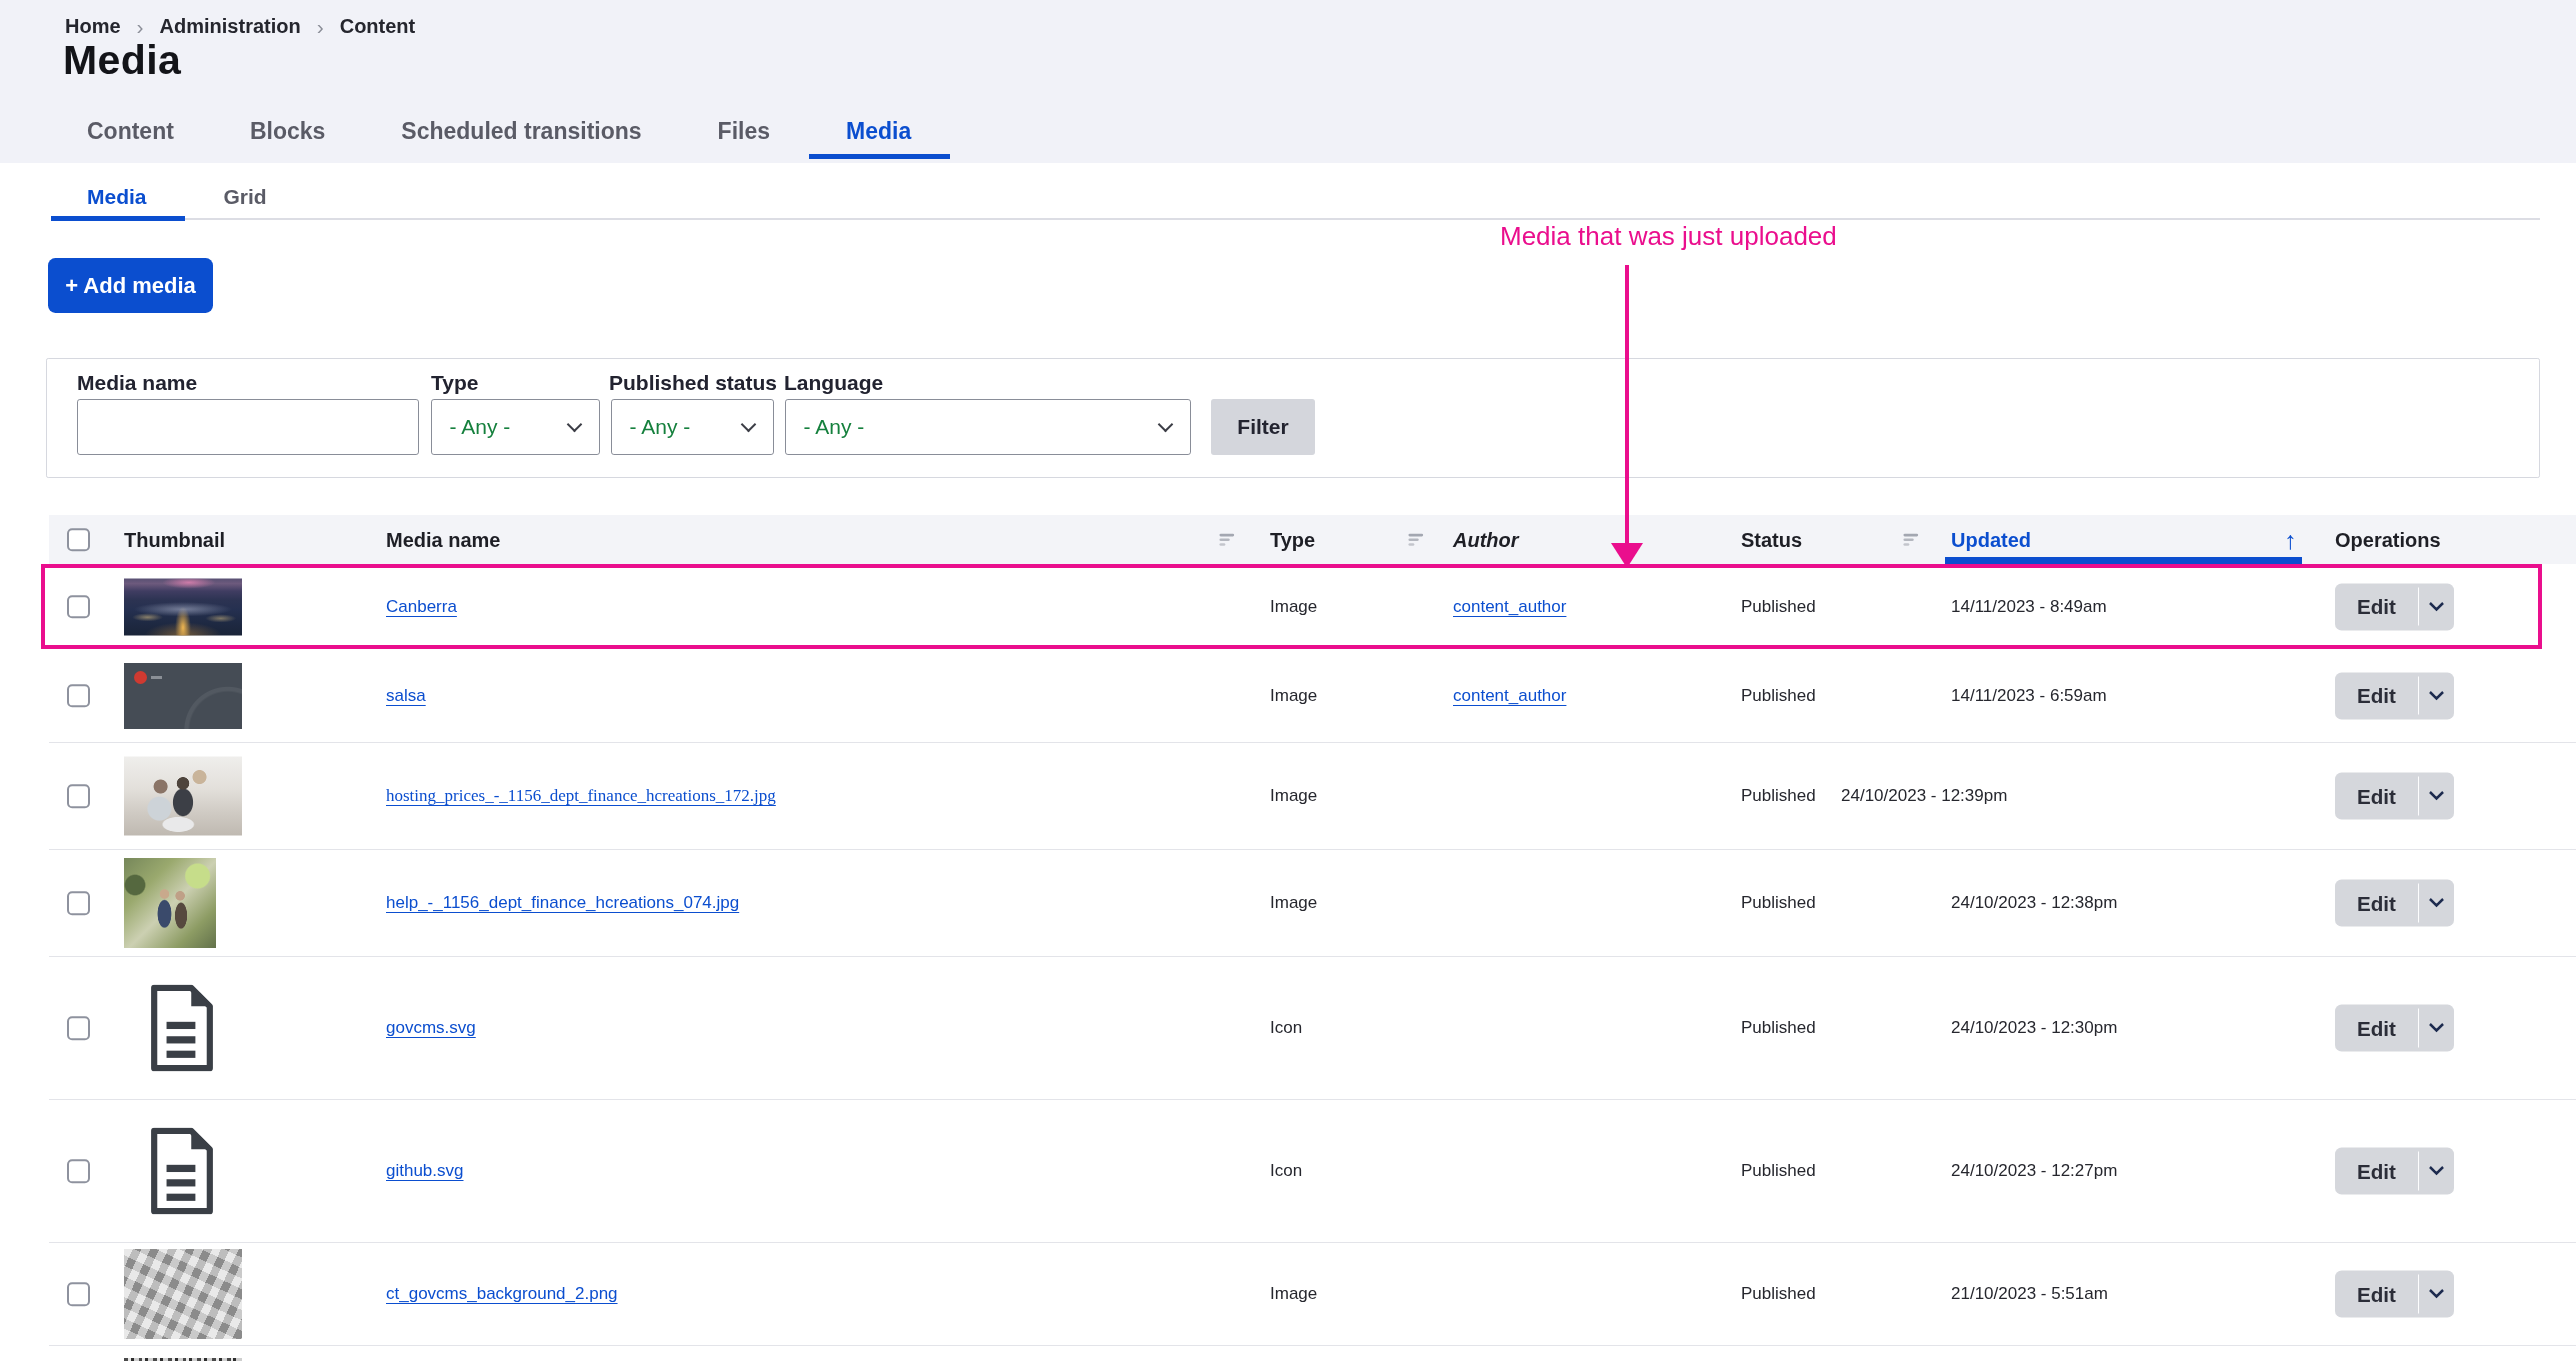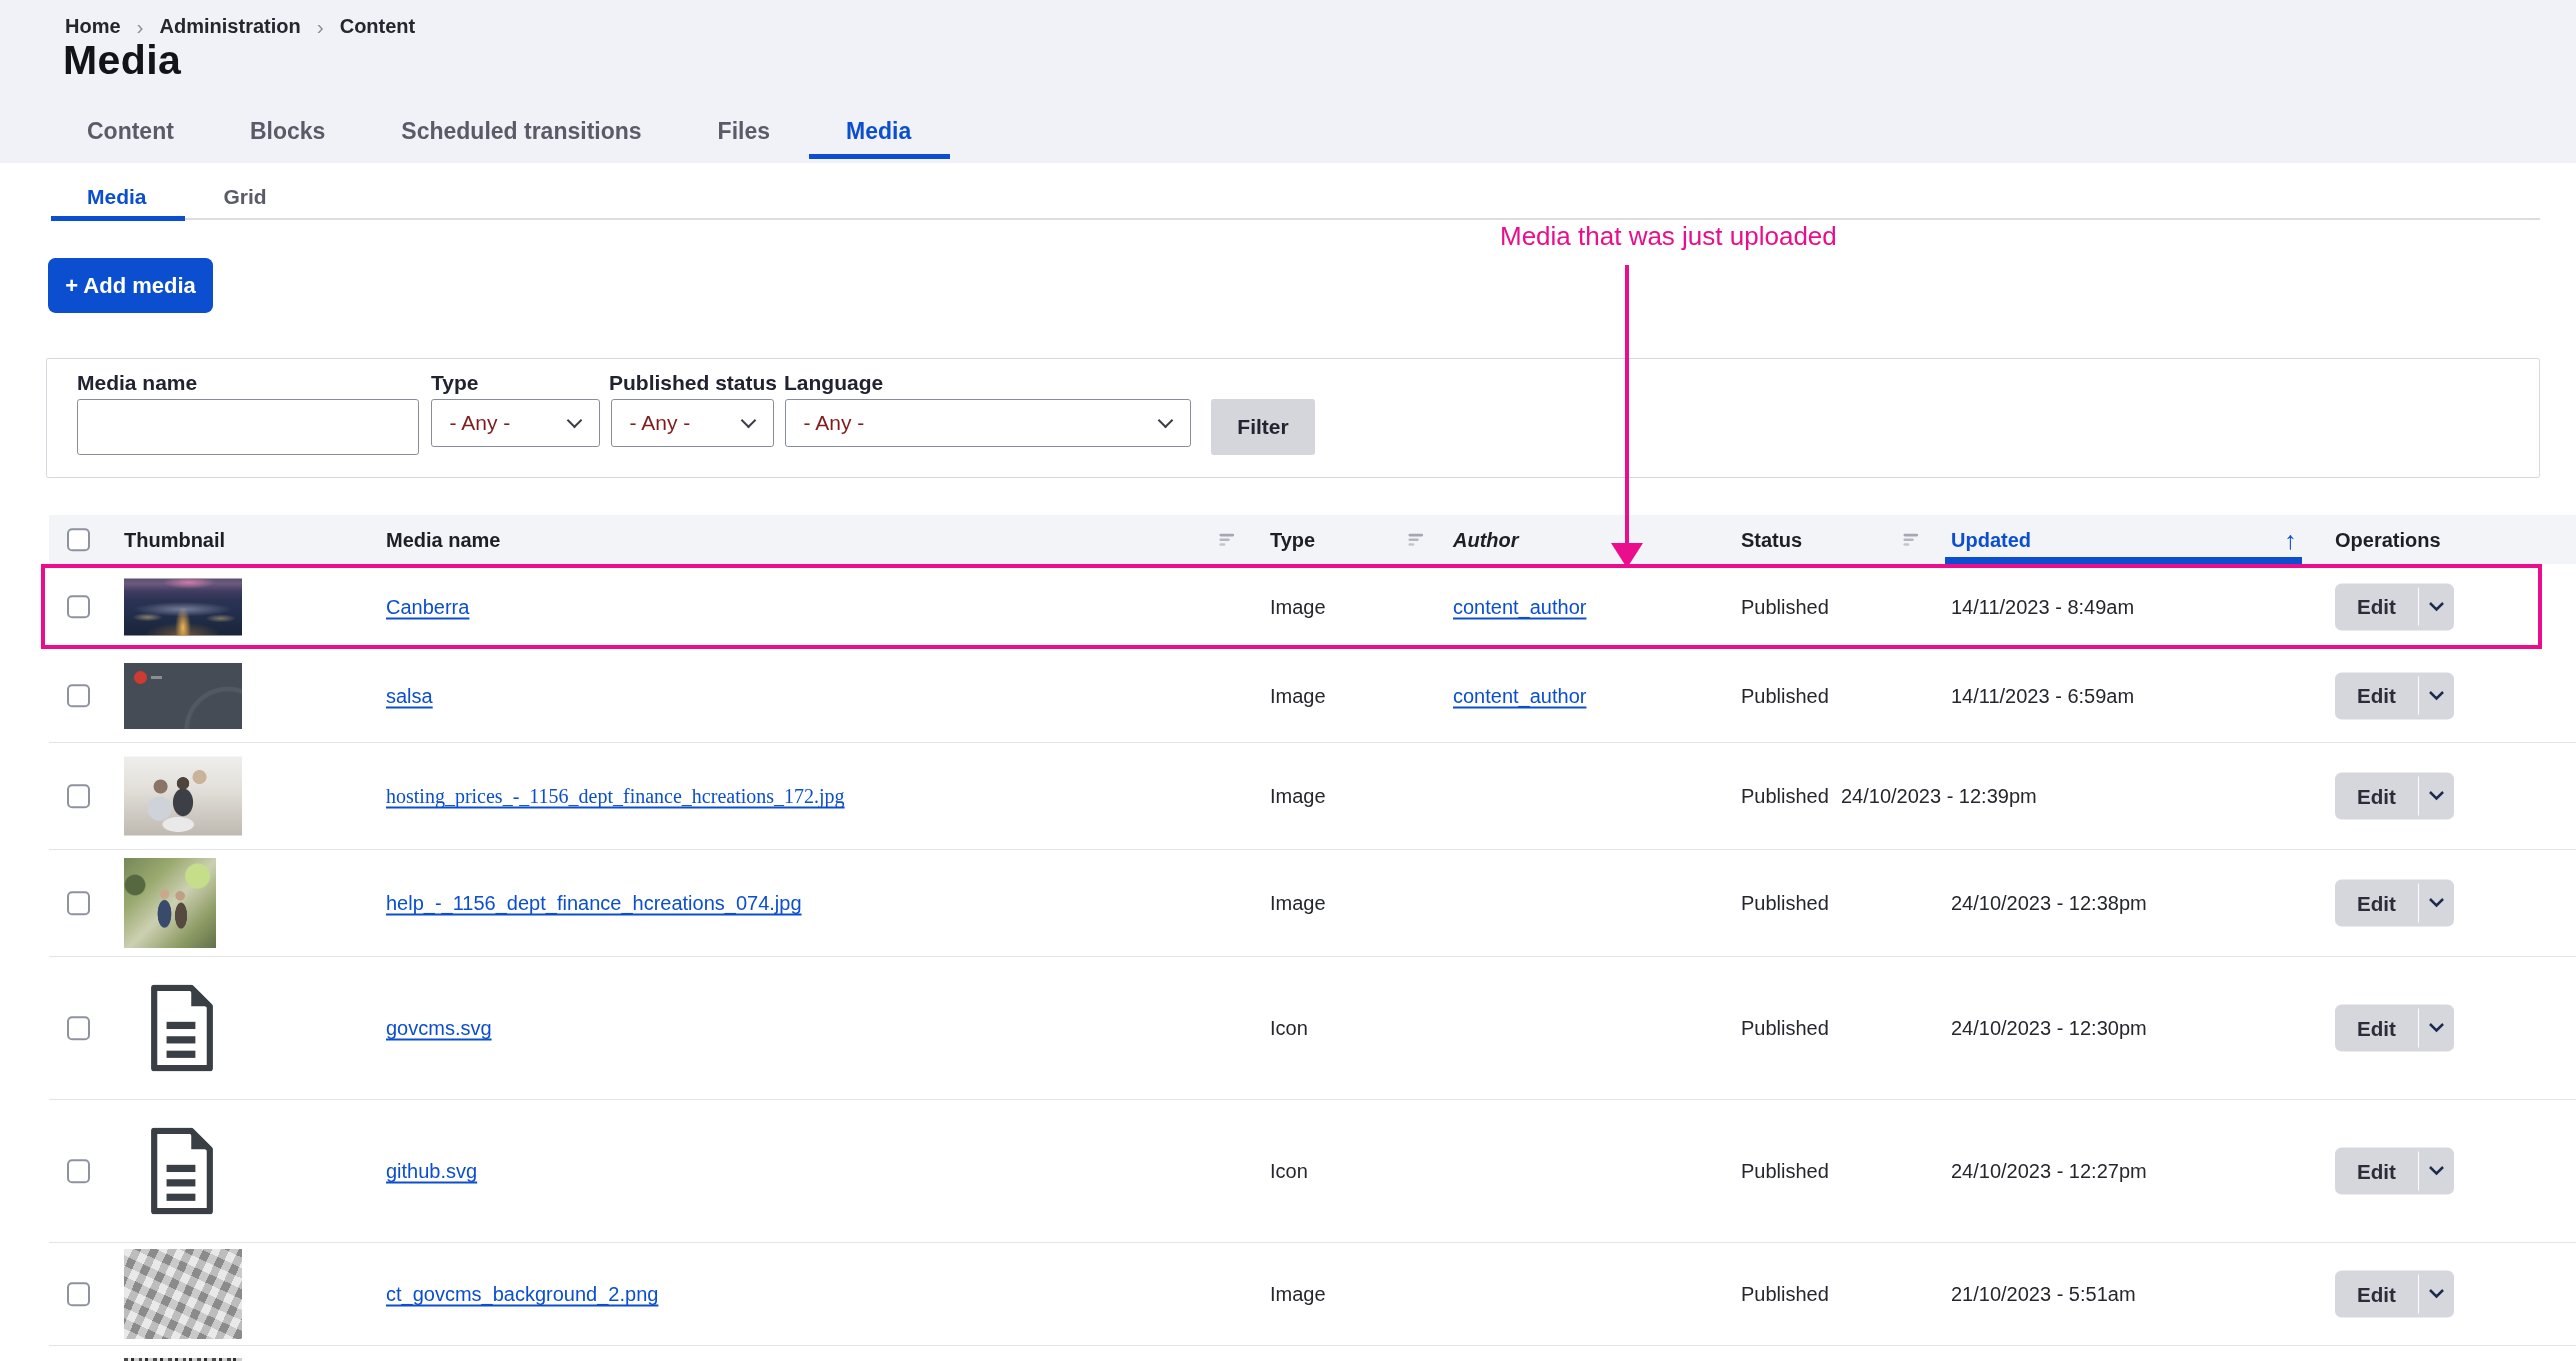--- a/index.html
+++ b/index.html
@@ -42,39 +42,39 @@
   .subtab-hairline{position:absolute;left:51px;top:218px;width:2489px;height:1.5px;background:var(--hairline);}
 
   .add-btn{position:absolute;left:48px;top:258px;width:165px;height:55px;border:none;border-radius:7.4px;
     background:var(--accent);color:#fff;font-family:inherit;font-size:22px;font-weight:700;cursor:pointer;}
 
   
   .filter-box{position:absolute;left:46px;top:358px;width:2494px;height:120px;border:1.5px solid #d6d8df;border-radius:2.2px;background:#fff;}
   .f-label{position:absolute;top:11.8px;font-size:21px;font-weight:700;color:#222330;white-space:nowrap;}
   .f-text{position:absolute;top:40px;height:56px;border:1.5px solid var(--ctl-border);border-radius:2.9px;background:#fff;
     font-family:inherit;font-size:21px;color:#33343c;padding:0 14.7px;}
-  .f-select{position:absolute;top:40px;height:48px;border:1.5px solid var(--ctl-border);border-radius:2.9px;background:#fff;
-    display:flex;align-items:center;padding:0 17.6px;font-size:21px;color:#7f1d1d;cursor:pointer;}
+  .f-select{position:absolute;top:40px;height:56px;border:1.5px solid var(--ctl-border);border-radius:2.9px;background:#fff;
+    display:flex;align-items:center;padding:0 17.6px;font-size:21px;color:#15803d;cursor:pointer;}
   .f-select .sel-chev{position:absolute;right:19px;top:50%;width:11px;height:11px;margin-top:-8px;
     border-right:2.2px solid #3c3e46;border-bottom:2.2px solid #3c3e46;transform:rotate(45deg);}
   .filter-btn{position:absolute;left:1164px;top:40px;width:104px;height:56px;border:none;border-radius:2.9px;
     background:#d4d6dc;color:#232430;font-family:inherit;font-size:21px;font-weight:700;cursor:pointer;}
 
   
   .media-table{position:absolute;left:49px;top:515px;width:2527px;}
   .thead{position:relative;height:49px;background:#f3f4f8;}
   .hcell{position:absolute;top:50%;transform:translateY(-50%);font-size:20px;font-weight:700;color:var(--ink);white-space:nowrap;}
   .hcell.sorted{color:var(--accent);text-align:center;}
   .sort-ic{position:absolute;top:50%;transform:translateY(-50%);line-height:0;}
   .sort-arrow{position:absolute;top:50%;transform:translateY(-50%);font-size:25px;color:var(--accent);font-weight:600;}
   .sort-underline{position:absolute;left:1896px;bottom:0;width:357px;height:6.6px;background:var(--accent);}
 
   .trow{position:relative;background:#fff;}
   .trow.sep{border-top:1.5px solid var(--rowline);}
-  .cell{position:absolute;top:50%;transform:translateY(-50%);font-size:20px;color:var(--ink2);white-space:nowrap;}
+  .cell{position:absolute;top:50%;transform:translateY(-50%);font-size:17px;color:var(--ink2);white-space:nowrap;}
   .checkbox{position:absolute;left:17.6px;top:50%;transform:translateY(-50%);width:23.5px;height:23.5px;
     border:2.2px solid #8e929e;border-radius:5.1px;background:#fff;cursor:pointer;}
   .name-link, .author-link{color:var(--accent);text-decoration:underline;text-underline-offset:4.4px;cursor:pointer;}
 
   .thumb{position:absolute;left:75px;top:50%;transform:translateY(-50%);overflow:hidden;}
   .t-canberra{width:118px;height:57px;background:
       radial-gradient(ellipse 38px 8.8px at 55% 7%, rgba(222,130,176,.85), rgba(222,130,176,0) 70%),
       radial-gradient(ellipse 70px 10.3px at 50% 54%, rgba(182,188,210,.55), rgba(182,188,210,0) 70%),
       radial-gradient(ellipse 11px 29px at 50% 86%, rgba(248,188,82,.95), rgba(248,188,82,0) 72%),
       radial-gradient(ellipse 55px 19px at 50% 100%, rgba(233,162,62,.4), rgba(233,162,62,0) 70%),

